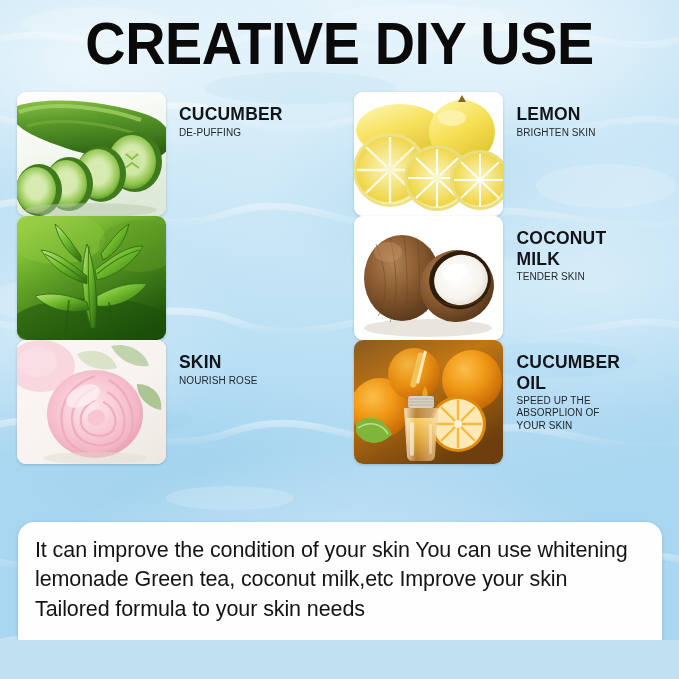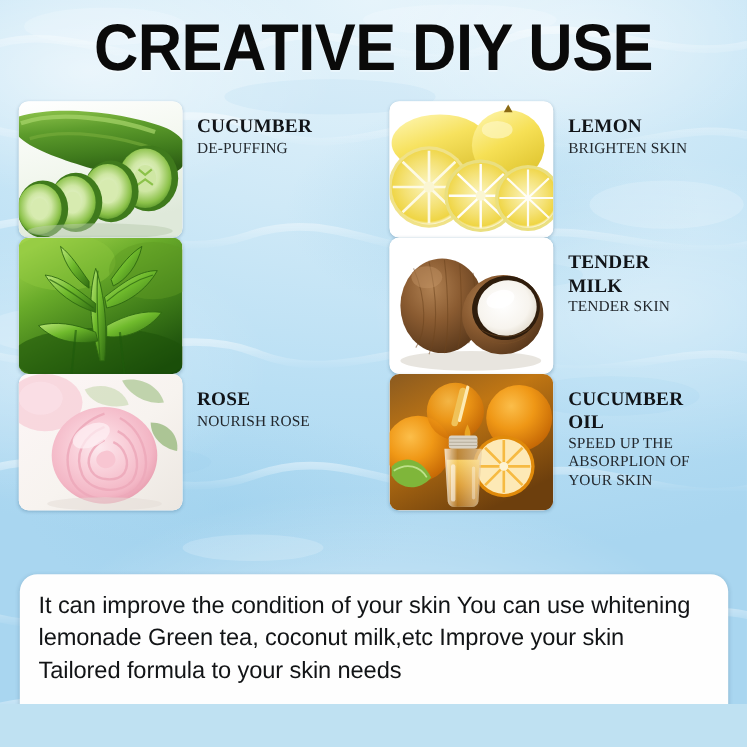--- a/index.html
+++ b/index.html
@@ -43,21 +43,21 @@
     line-height:1.05;
     transform:scaleX(.93);
     transform-origin:50% 50%;
     text-shadow:0 1px 0 rgba(255,255,255,.35);
     white-space:nowrap;
   }
 
   
   .grid{position:absolute;left:0;top:92px;width:679px;}
   .row{display:flex;width:679px;}
-  .cell{display:flex;align-items:flex-start;font-family:Liberation Serif, serif;}
+  .cell{display:flex;align-items:flex-start;}
   .cell.left{width:340px;padding-left:17px;}
   .cell.right{width:339px;padding-left:12px;}
 
   .thumb{
     width:149px;height:124px;flex:none;
     border-radius:9px;overflow:hidden;
     background:#fff;
     box-shadow:0 1px 3px rgba(20,60,90,.22);
   }
   .thumb svg{display:block;width:149px;height:124px;}
@@ -66,21 +66,21 @@
   .name{
     font-weight:700;
     font-size:17.5px;
     line-height:1.18;
     color:#111418;
     letter-spacing:.2px;
     margin:0 0 2px 0;
     white-space:pre-line;
   }
   .desc{
-    font-size:14px;
+    font-size:10px;
     line-height:1.22;
     color:#23282d;
     letter-spacing:.1px;
     margin:0;
     white-space:pre-line;
   }
   .row2 .txt{padding-top:22px;}
   .row3 .txt{padding-top:12px;}
   .row2 .cell.right .txt{padding-top:12px;}
 
@@ -336,21 +336,21 @@
               <ellipse cx="107" cy="64" rx="27" ry="25" fill="url(#cocFlesh)" transform="rotate(-16 107 64)"></ellipse>
               <ellipse cx="101" cy="56" rx="13" ry="8" fill="#ffffff" opacity=".85" transform="rotate(-16 101 56)"></ellipse>
               <g stroke="#7a5128" stroke-width=".9" opacity=".5" fill="none">
                 <path d="M86,92 C96,98 112,98 124,90"></path>
                 <path d="M84,84 C96,92 116,92 128,82"></path>
               </g>
             </g>
           </svg>
         </div>
         <div class="txt">
-          <p class="name">TENDER
+          <p class="name">COCONUT
 MILK</p>
           <p class="desc">TENDER SKIN</p>
         </div>
       </div>
 
     </div>
 
     <div class="row row3">
 
       <div class="cell left">
@@ -382,21 +382,21 @@
                 <path d="M78,48 C58,56 50,74 58,92 C66,108 94,110 104,96 C112,82 106,60 90,52"></path>
                 <path d="M78,60 C66,66 60,78 66,88 C72,98 90,98 96,90 C102,80 96,66 86,62"></path>
               </g>
               <path d="M78,70 C70,72 68,80 74,84 C80,88 88,84 88,78 C88,72 82,68 78,70 Z" fill="#f8c6d2"></path>
               <ellipse cx="66" cy="56" rx="18" ry="10" fill="#fdeff3" opacity=".75" transform="rotate(-25 66 56)"></ellipse>
             </g>
             <ellipse cx="78" cy="118" rx="52" ry="6" fill="#e3dcd6" opacity=".5"></ellipse>
           </svg>
         </div>
         <div class="txt">
-          <p class="name">ROSE</p>
+          <p class="name">SKIN</p>
           <p class="desc">NOURISH ROSE</p>
         </div>
       </div>
 
       <div class="cell right">
         <div class="thumb">
           <svg viewBox="0 0 149 124">
             <defs>
               <linearGradient id="oilBg" x1="0" y1="0" x2="0.6" y2="1">
                 <stop offset="0%" stop-color="#8a5a20"></stop>

